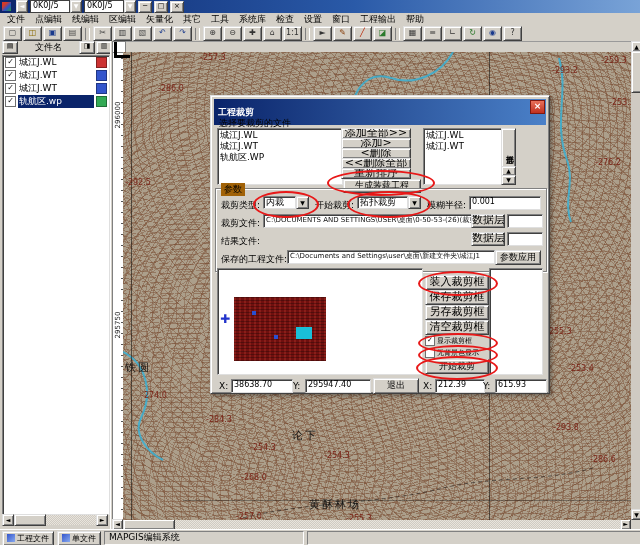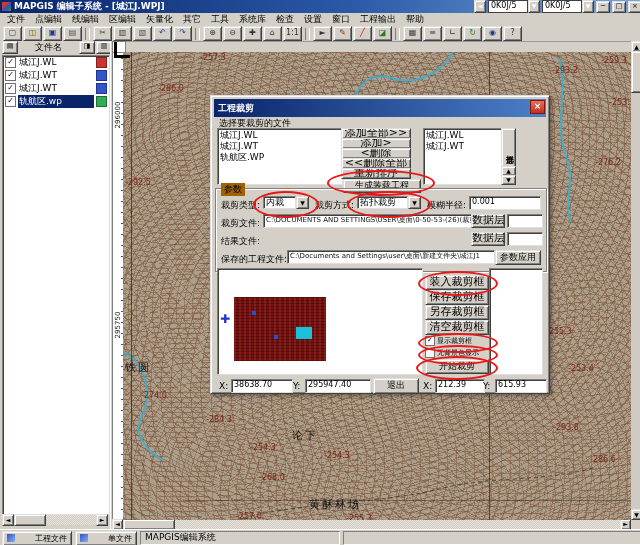--- a/index.html
+++ b/index.html
@@ -92,31 +92,31 @@
   #map-vscroll{position:absolute;left:631px;top:41px;width:9px;height:479px;background:#cfcac2;}
   #map-vscroll .scr-btn{width:9px;height:9px;}
   #map-vscroll .vthumb{position:absolute;left:0;top:10px;width:9px;height:40px;}
   #map-hscroll{position:absolute;left:112px;top:520px;width:519px;height:9px;background:#cfcac2;display:flex;align-items:center;}
   #map-hscroll .scr-btn{width:9px;height:9px;line-height:8px;}
   #map-hscroll .hthumb{width:50px;height:9px;}
 
   
   #statusbar{position:absolute;left:0;top:529px;width:640px;height:16px;background:#d4d0c8;
     border-top:1px solid #fff;display:flex;align-items:center;gap:3px;padding:0 2px;}
-  .status-tab{height:13px;display:flex;align-items:center;gap:20px;padding:0 4px;font-size:8px;flex:none;}
+  .status-tab{height:13px;display:flex;align-items:center;gap:2px;padding:0 4px;font-size:8px;flex:none;}
   .tab-icon{width:8px;height:8px;background:linear-gradient(135deg,#3355cc,#88aaee);flex:none;}
   .status-panel{height:12px;border:1px solid;border-color:#808080 #fff #fff #808080;
     font-size:9px;line-height:10px;padding:0 4px;white-space:nowrap;}
   #status-panel2{flex:1;}
 
   
   #dialog{position:absolute;left:210px;top:95px;width:338px;height:297px;background:#d4d0c8;
     border:1px solid;border-color:#dfdfdf #404040 #404040 #dfdfdf;
     box-shadow:inset 1px 1px 0 #fff,inset -1px -1px 0 #808080,2px 2px 4px rgba(0,0,0,.35);z-index:10;}
-  #dialog-title{position:absolute;left:3px;top:3px;right:3px;height:18px;
+  #dialog-title{position:absolute;left:3px;top:3px;right:3px;height:26px;
     background:linear-gradient(90deg,#0a246a,#4a80c8);color:#fff;font-size:9px;font-weight:bold;
     display:flex;align-items:center;padding:0 4px;}
   #dialog-close{position:absolute;right:1px;top:1px;width:13px;height:12px;
     background:linear-gradient(#e8705a,#c03020);border:1px solid #801810;color:#fff;
     font-size:9px;line-height:10px;text-align:center;font-weight:bold;}
   .dlg-label{position:absolute;font-size:9px;white-space:nowrap;}
   .listbox{position:absolute;overflow:hidden;padding:1px 2px;}
   .lb-item{height:11px;line-height:11px;font-size:9px;white-space:nowrap;}
   .btn{position:absolute;font-size:9px;text-align:center;white-space:nowrap;overflow:hidden;}
   .btn-s{font-size:11px;}
@@ -147,21 +147,20 @@
   .annotation{position:absolute;border:2px solid #e81818;border-radius:50%;pointer-events:none;z-index:12;background:transparent;}
   .lb-arrow{position:absolute;font-size:6px;line-height:7px;text-align:center;}
 </style>
 </head>
 <body>
 
 <div id="app">
 
   <div id="titlebar">
     <div class="app-icon"></div>
-    <div id="title-text">MAPGIS 编辑子系统 - [城江J.WPJ]</div>
     <div class="tb-arrow raised">◄</div>
     <div class="tb-readout">
       <span class="val">0K0J/5</span>
       <span class="arr raised">▼</span>
     </div>
     <div class="tb-readout">
       <span class="val">0K0J/5</span>
       <span class="arr raised">▼</span>
     </div>
     <div class="win-btn raised">─</div>
@@ -279,21 +278,21 @@
       <span class="elev" style="left: 2px; top: 126px;">-292.5</span>
       <span class="elev" style="left: 472px; top: 106px;">-276.2</span>
       <span class="elev" style="left: 423px; top: 275px;">-255.3</span>
       <span class="elev" style="left: 445px; top: 312px;">-253.4</span>
       <span class="elev" style="left: 18px; top: 339px;">-274.0</span>
       <span class="elev" style="left: 83px; top: 363px;">-284.3</span>
       <span class="elev" style="left: 127px; top: 391px;">-254.3</span>
       <span class="elev" style="left: 201px; top: 399px;">-254.3</span>
       <span class="elev" style="left: 430px; top: 371px;">-293.8</span>
       <span class="elev" style="left: 467px; top: 403px;">-286.6</span>
-      <span class="elev" style="left: 136px; top: 421px;">-268.0</span>
+      <span class="elev" style="left: 118px; top: 421px;">-268.0</span>
       <span class="elev" style="left: 113px; top: 460px;">-257.0</span>
       <span class="elev" style="left: 223px; top: 462px;">-255.3</span>
       <span class="place" style="left: 2px; top: 308px;">铁圆</span>
       <span class="place" style="left: 169px; top: 376px;">论下</span>
       <span class="place" style="left: 155px; top: 445px; margin-left: 31px;">黄酥林场</span>
     </div>
 
   <div id="map-vscroll">
     <div class="scr-btn raised" style="position:absolute;top:0;">▲</div>
     <div class="vthumb raised"></div>
@@ -336,21 +335,21 @@
     <div class="lb-arrow raised" style="left:290px;top:79px;width:13px;height:8px;">▼</div>
 
     <div id="param-group"></div>
     <div id="param-group-label">参数</div>
 
     <div class="dlg-label" style="left:10px;top:103px;">裁剪类型:</div>
     <div class="combo" style="left:52px;top:100px;width:46px;height:13px;">
       <div class="combo-field">内裁</div>
       <div class="combo-btn raised">▼</div>
     </div>
-    <div class="dlg-label" style="left:104px;top:103px;">裁剪方式:</div>
+    <div class="dlg-label" style="left:104px;top:103px;">开始裁剪:</div>
     <div class="combo" style="left:146px;top:100px;width:64px;height:13px;">
       <div class="combo-field">拓扑裁剪</div>
       <div class="combo-btn raised">▼</div>
     </div>
     <div class="dlg-label" style="left:216px;top:103px;">模糊半径:</div>
     <div class="field sunken" style="left:258px;top:100px;width:66px;height:12px;">0.001</div>
 
     <div class="dlg-label" style="left:10px;top:121px;">裁剪文件:</div>
     <div class="field path sunken" style="left:52px;top:118px;width:204px;height:12px;">C:\DOCUMENTS AND SETTINGS\USER\桌面\0-50-53-(26)(裁剪)</div>
     <div class="btn btn-s raised" style="left:260px;top:118px;width:32px;height:12px;line-height:10px;">数据层</div>

